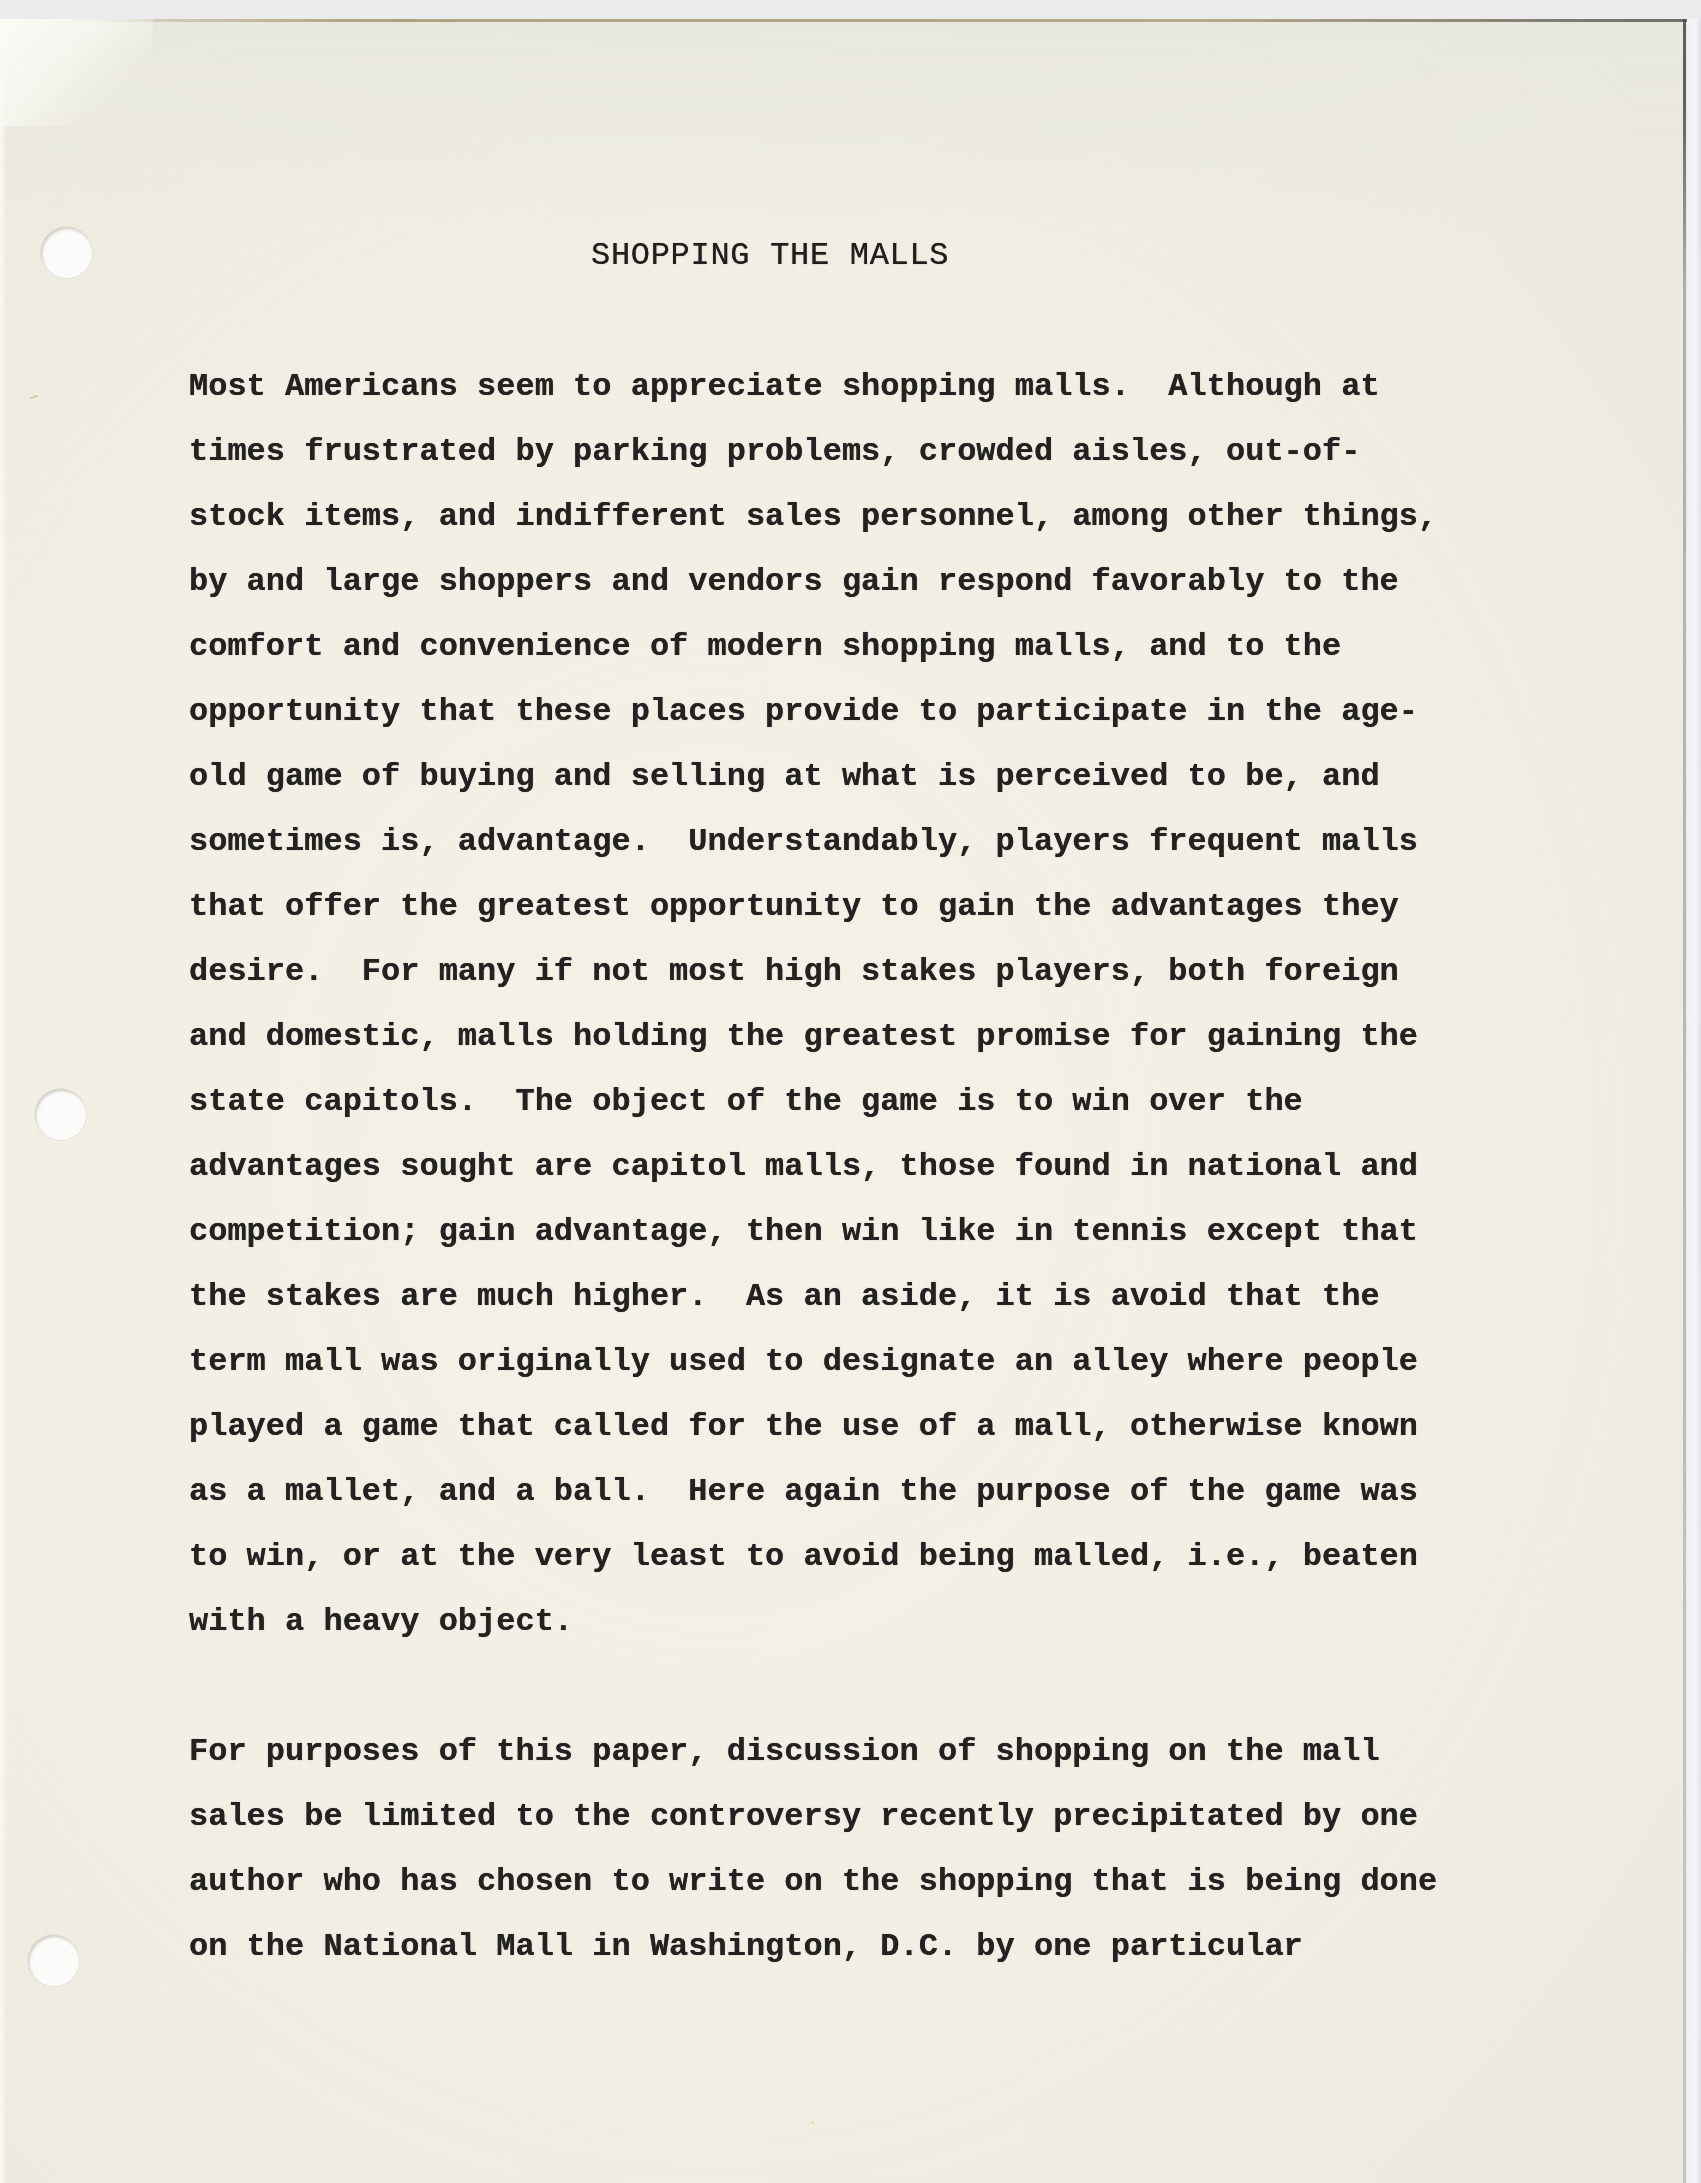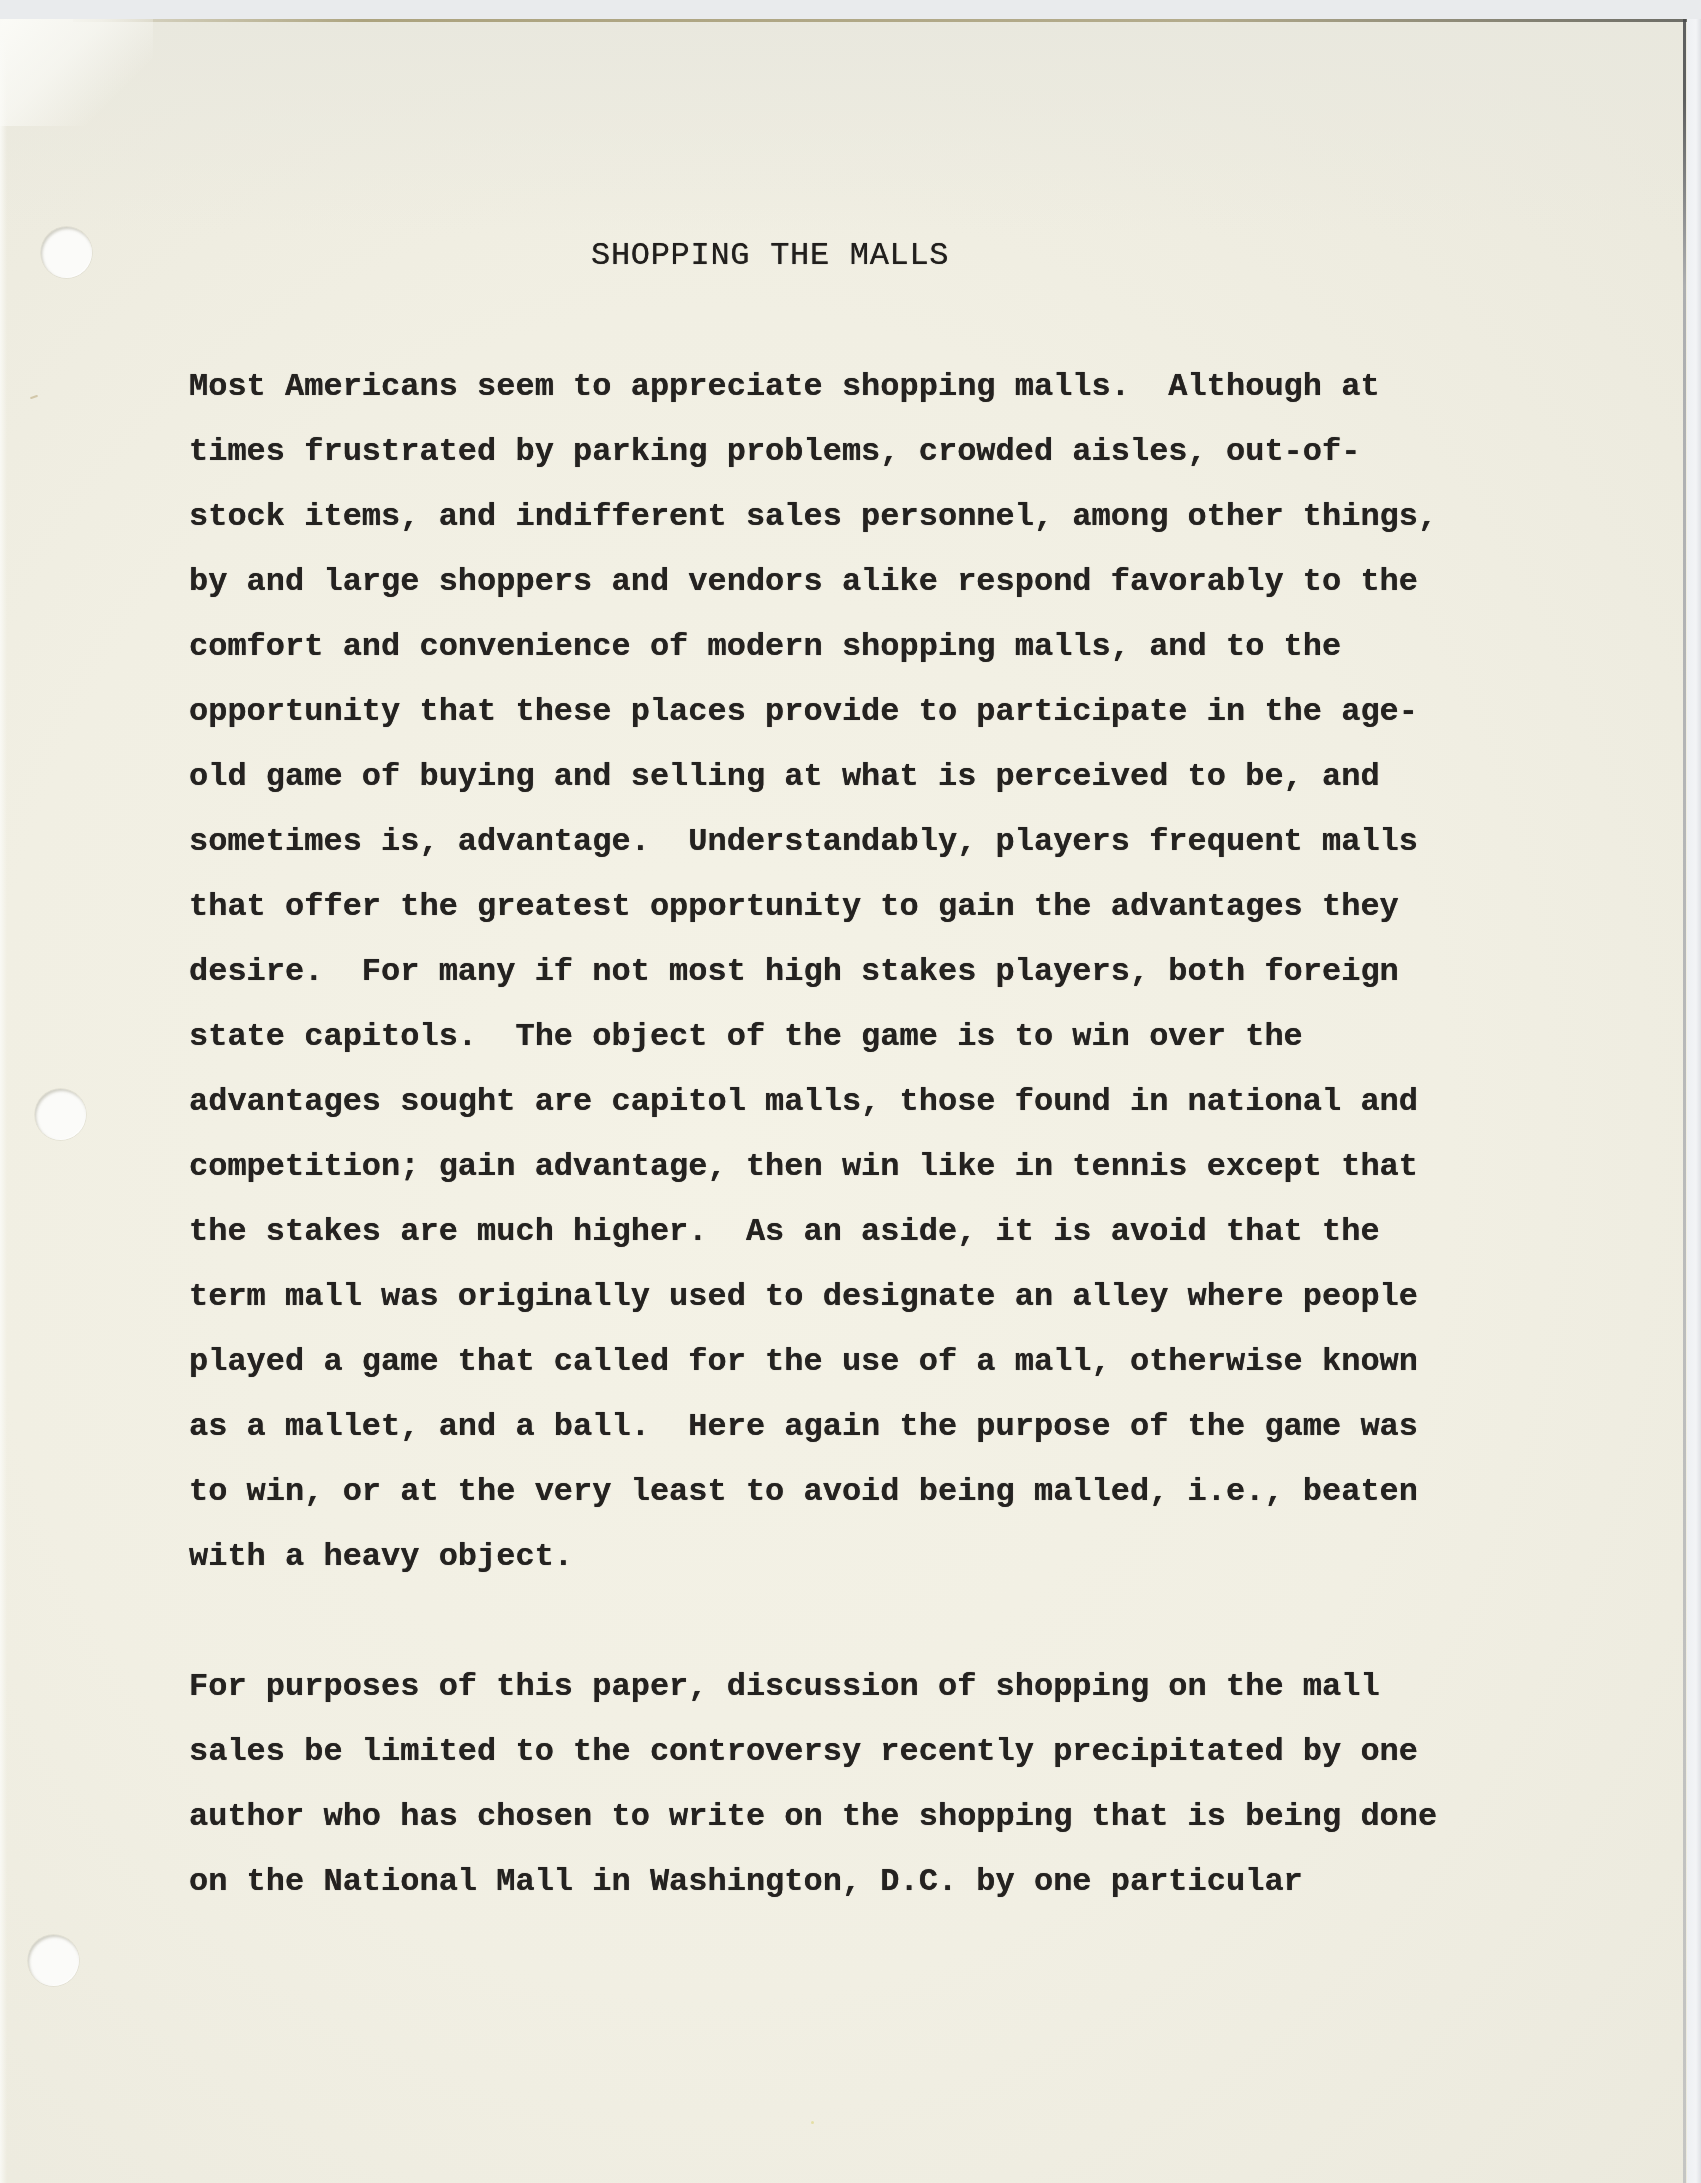--- a/index.html
+++ b/index.html
@@ -104,27 +104,28 @@
 
   <div class="speck speck-1"></div>
   <div class="speck speck-2"></div>
 
   <h1 class="title">SHOPPING THE MALLS</h1>
 
   <div class="body-text">
     <div class="line">Most Americans seem to appreciate shopping malls.  Although at</div>
     <div class="line">times frustrated by parking problems, crowded aisles, out-of-</div>
     <div class="line">stock items, and indifferent sales personnel, among other things,</div>
-    <div class="line">by and large shoppers and vendors alike respond favorably to the</div>
+    <div class="line">by and large shoppers and vendors gain respond favorably to the</div>
     <div class="line">comfort and convenience of modern shopping malls, and to the</div>
     <div class="line">opportunity that these places provide to participate in the age-</div>
     <div class="line">old game of buying and selling at what is perceived to be, and</div>
     <div class="line">sometimes is, advantage.  Understandably, players frequent malls</div>
     <div class="line">that offer the greatest opportunity to gain the advantages they</div>
     <div class="line">desire.  For many if not most high stakes players, both foreign</div>
+    <div class="line">and domestic, malls holding the greatest promise for gaining the</div>
     <div class="line">state capitols.  The object of the game is to win over the</div>
     <div class="line">advantages sought are capitol malls, those found in national and</div>
     <div class="line">competition; gain advantage, then win like in tennis except that</div>
     <div class="line">the stakes are much higher.  As an aside, it is avoid that the</div>
     <div class="line">term mall was originally used to designate an alley where people</div>
     <div class="line">played a game that called for the use of a mall, otherwise known</div>
     <div class="line">as a mallet, and a ball.  Here again the purpose of the game was</div>
     <div class="line">to win, or at the very least to avoid being malled, i.e., beaten</div>
     <div class="line">with a heavy object.</div>
     <div class="line blank"></div>

